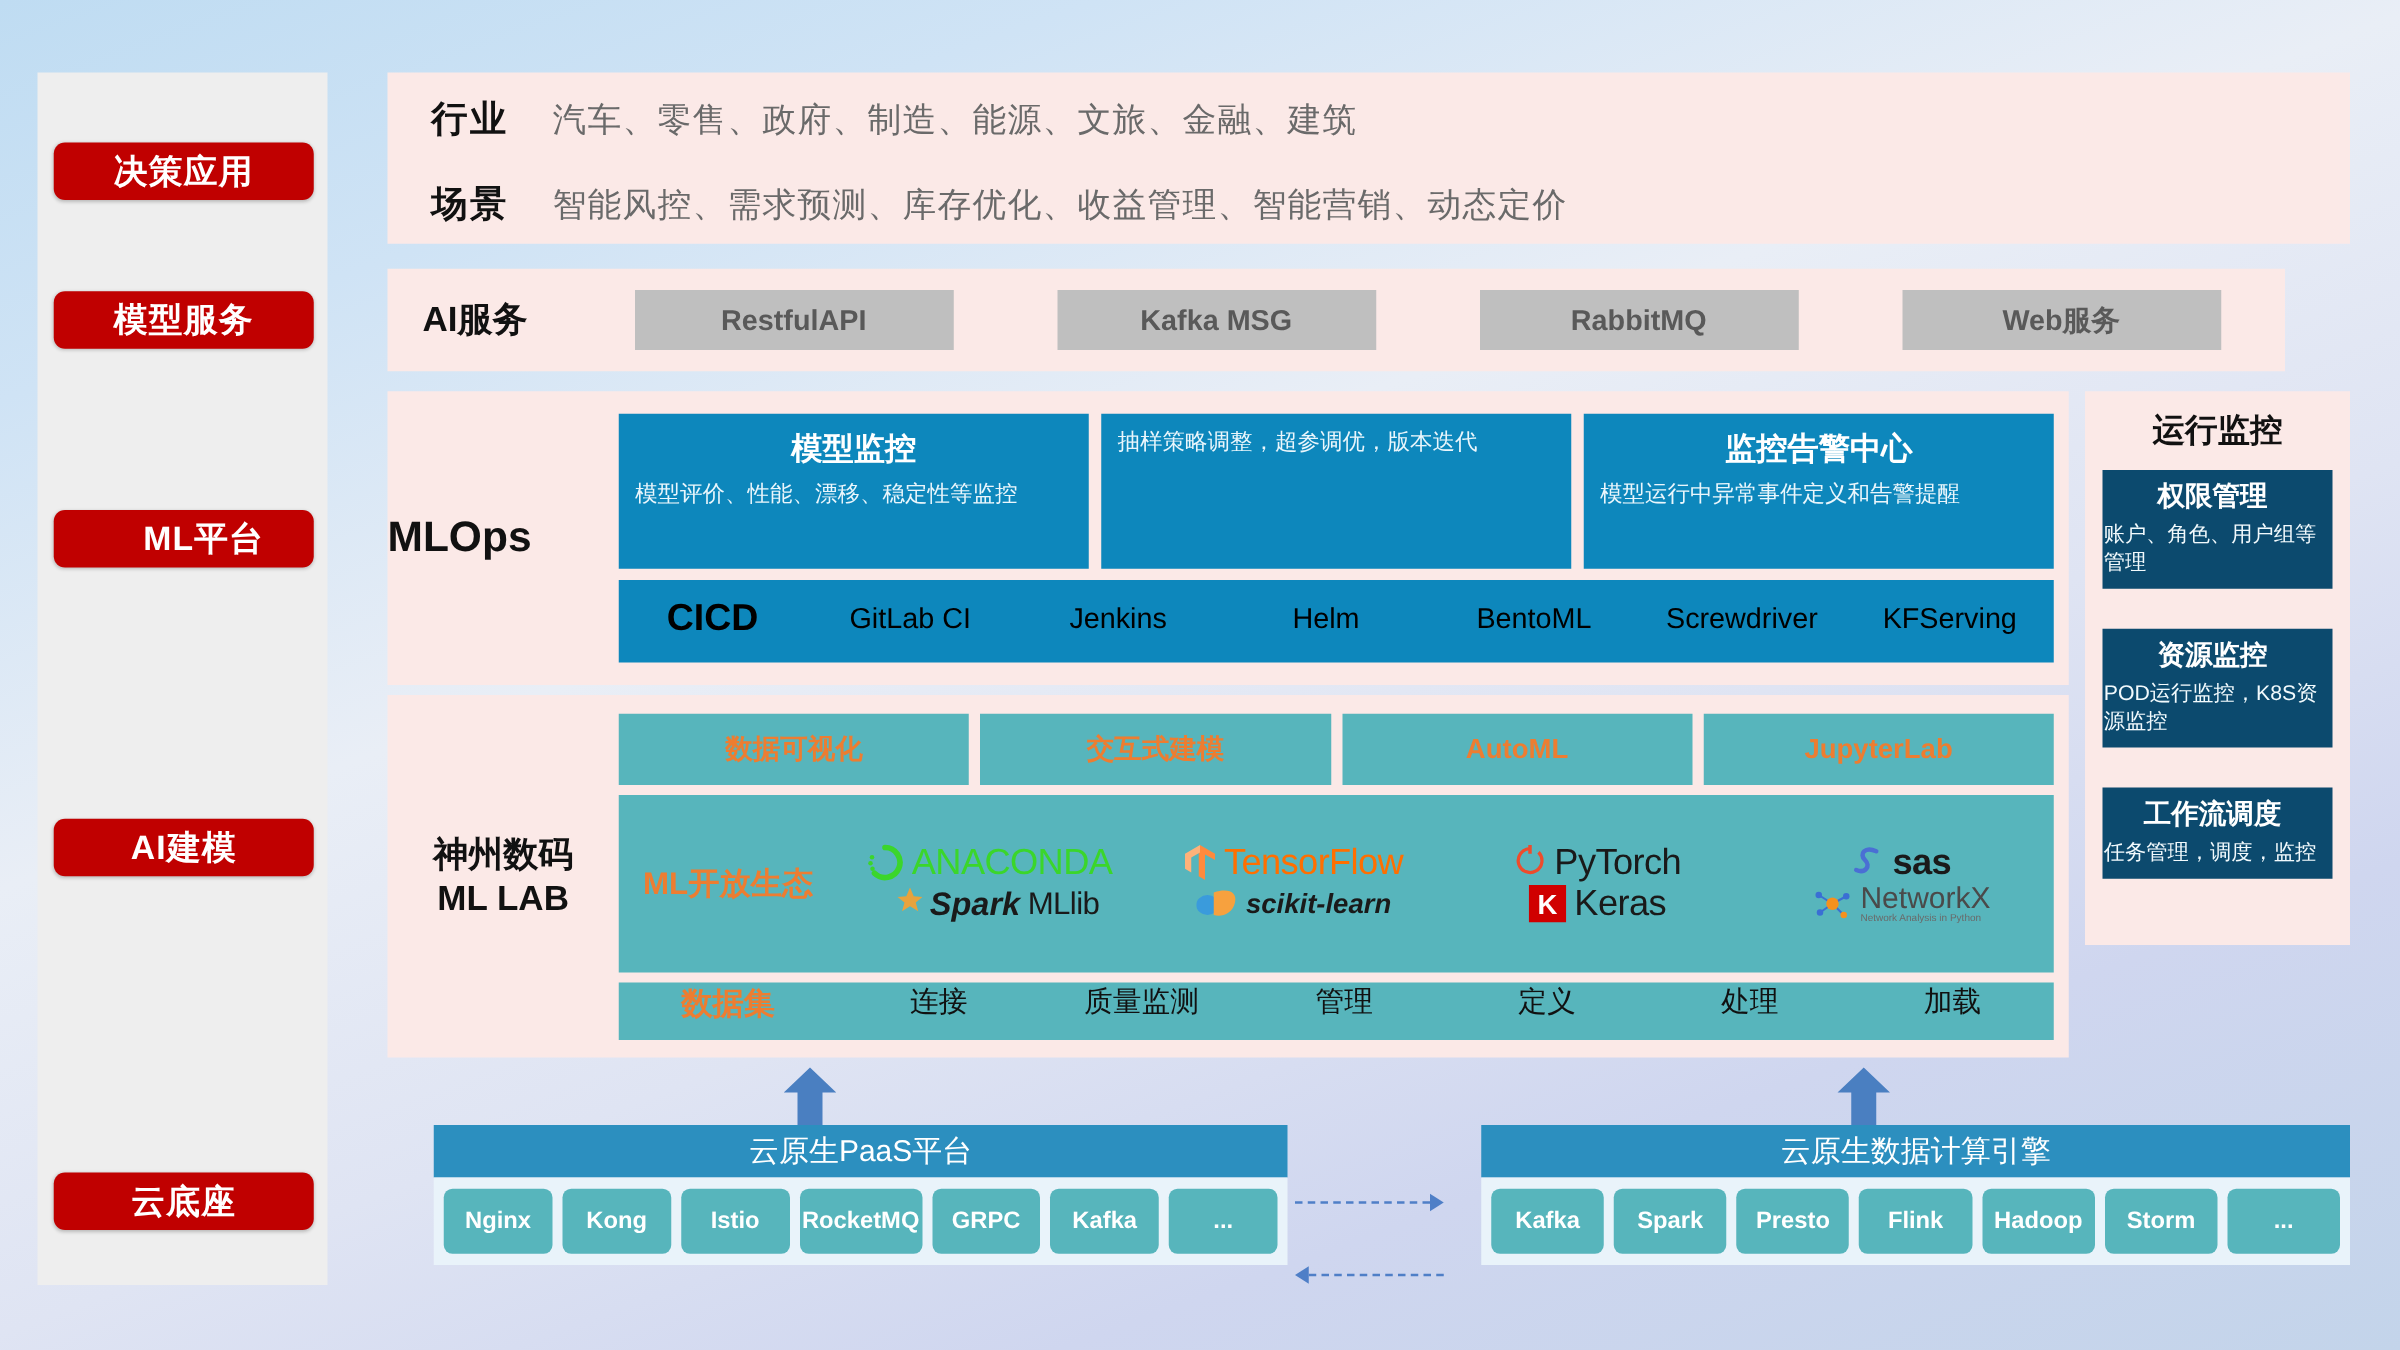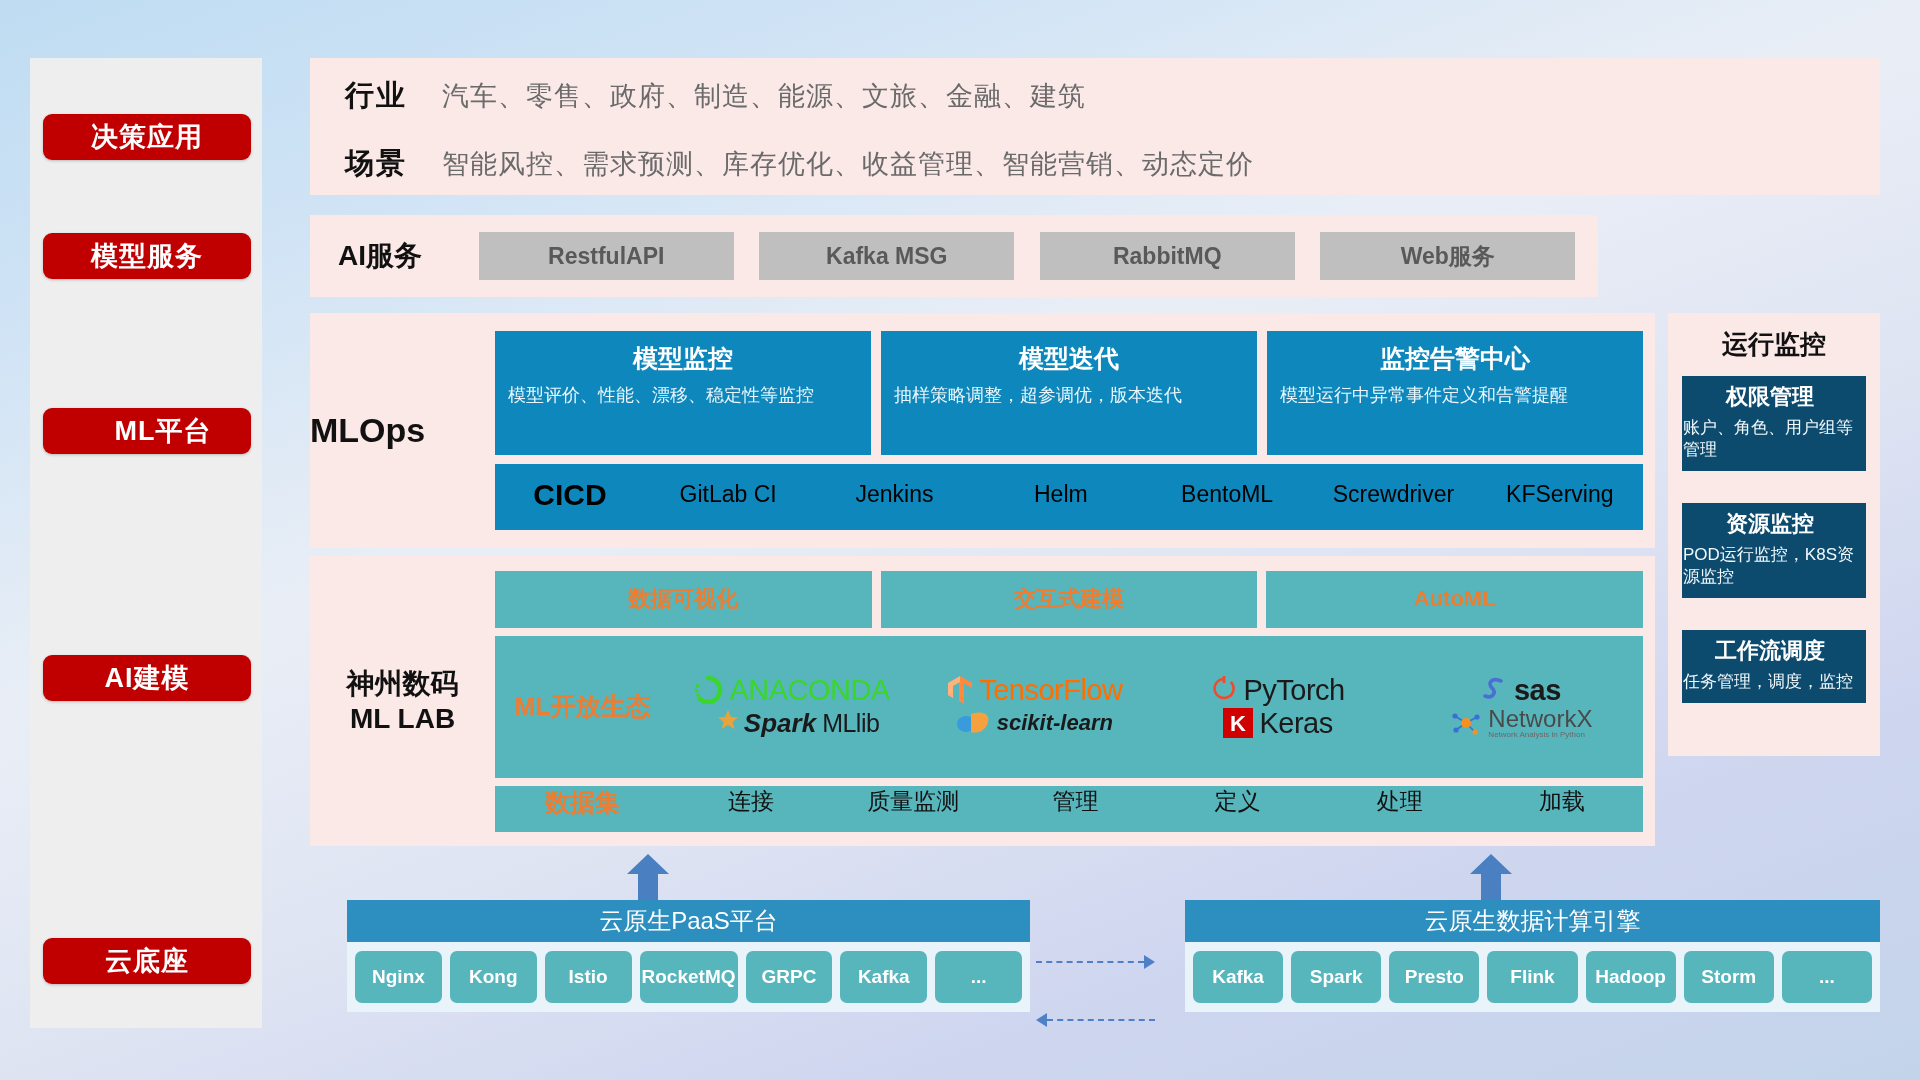--- a/index.html
+++ b/index.html
@@ -44,21 +44,21 @@
   #panel-apps { left: 310px; top: 58px; width: 1570px; height: 137px; }
   .kv-row { display: flex; align-items: center; height: 68px; }
   .kv-key {
     width: 132px; text-align: center; flex: 0 0 132px;
     font-size: 29px; font-weight: bold; color: #111;
     letter-spacing: 2px;
   }
   .kv-val { font-size: 27px; color: #6a6a6a; letter-spacing: 1px; }
 
   
-  #panel-ai { left: 310px; top: 215px; width: 1288px; height: 82px;
+  #panel-ai { left: 310px; top: 215px; width: 1518px; height: 82px;
               display: flex; align-items: center; gap: 16px; }
   #ai-label {
     width: 132px; flex: 0 0 140px; text-align: center;
     font-size: 28px; font-weight: bold; color: #111;
   }
   #ai-boxes { display: flex; flex: 1; gap: 0; justify-content: space-around; padding-right: 10px; }
   .ai-box {
     width: 255px; height: 48px; background: #bfbfbf;
     display: flex; align-items: center; justify-content: center;
     font-size: 23px; font-weight: bold; color: #595959;
@@ -209,21 +209,20 @@
 
 <div class="pink" id="panel-mlops">
   <div id="mlops-label">MLOps</div>
   <div id="mlops-right">
     <div id="mlops-cards">
       <div class="ml-card">
         <div class="ml-card-title">模型监控</div>
         <div class="ml-card-desc">模型评价、性能、漂移、稳定性等监控</div>
       </div>
       <div class="ml-card">
-        <div class="ml-card-title">模型迭代</div>
         <div class="ml-card-desc">抽样策略调整，超参调优，版本迭代</div>
       </div>
       <div class="ml-card">
         <div class="ml-card-title">监控告警中心</div>
         <div class="ml-card-desc">模型运行中异常事件定义和告警提醒</div>
       </div>
     </div>
     <div id="cicd-bar">
       <div id="cicd-title">CICD</div>
       <div class="cicd-item">GitLab CI</div>
@@ -255,20 +254,21 @@
 <div class="pink" id="panel-lab">
   <div id="lab-label">
     <div>神州数码</div>
     <div>ML LAB</div>
   </div>
   <div id="lab-right">
     <div id="lab-tools">
       <div class="lab-tool">数据可视化</div>
       <div class="lab-tool">交互式建模</div>
       <div class="lab-tool">AutoML</div>
+      <div class="lab-tool">JupyterLab</div>
     </div>
 
     <div id="eco-band">
       <div id="eco-label">ML开放生态</div>
       <div id="eco-logos">
 
         <div class="logo">
           <svg width="30" height="30" viewBox="0 0 30 30">
             <path d="M15 3 a12 12 0 1 1 -8.4 20.6" fill="none" stroke="#3bd62b" stroke-width="4.5" stroke-linecap="round"></path>
             <circle cx="5" cy="20" r="1.8" fill="#3bd62b"></circle>

